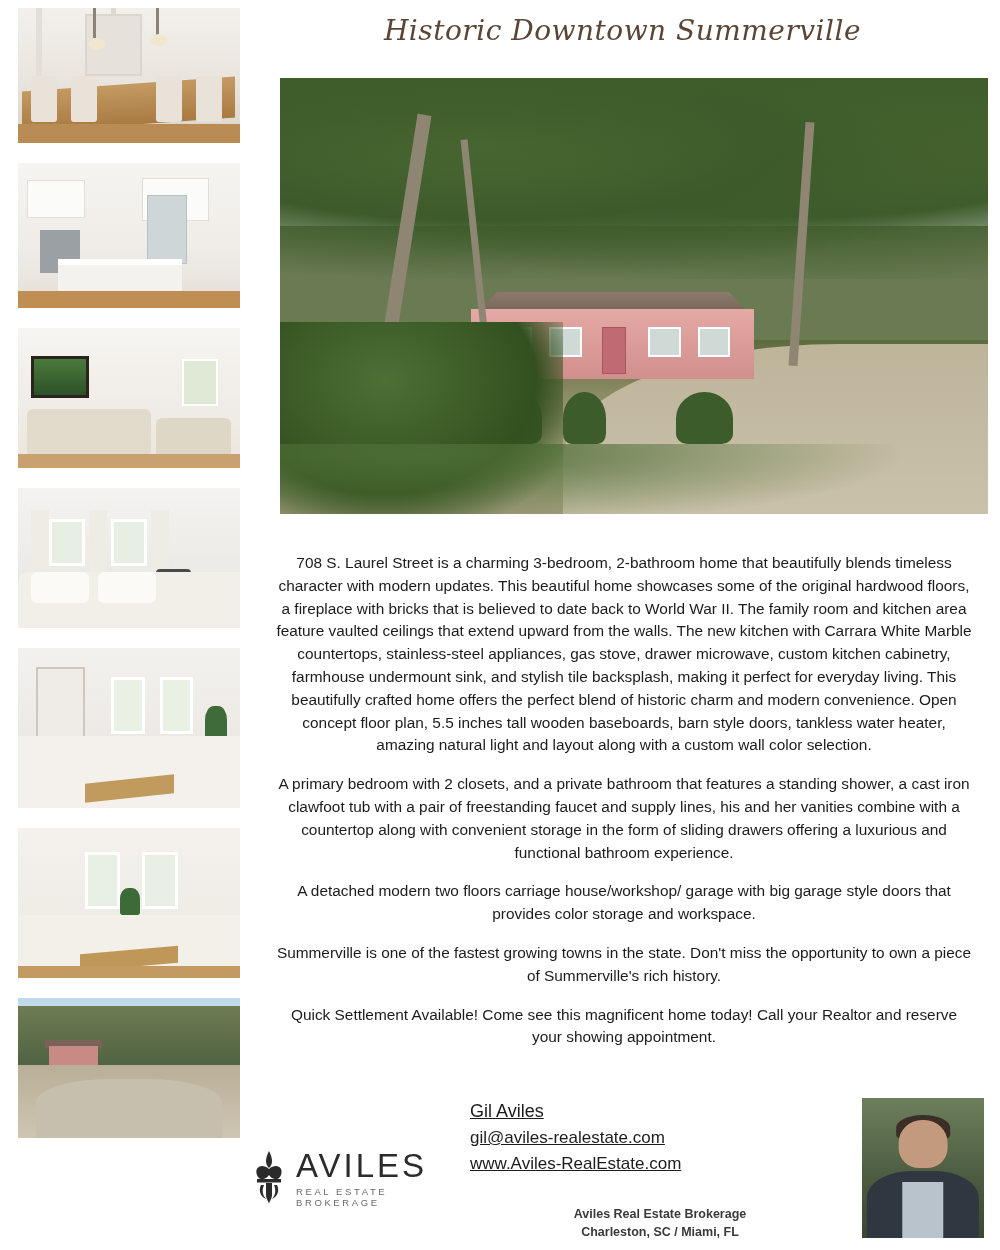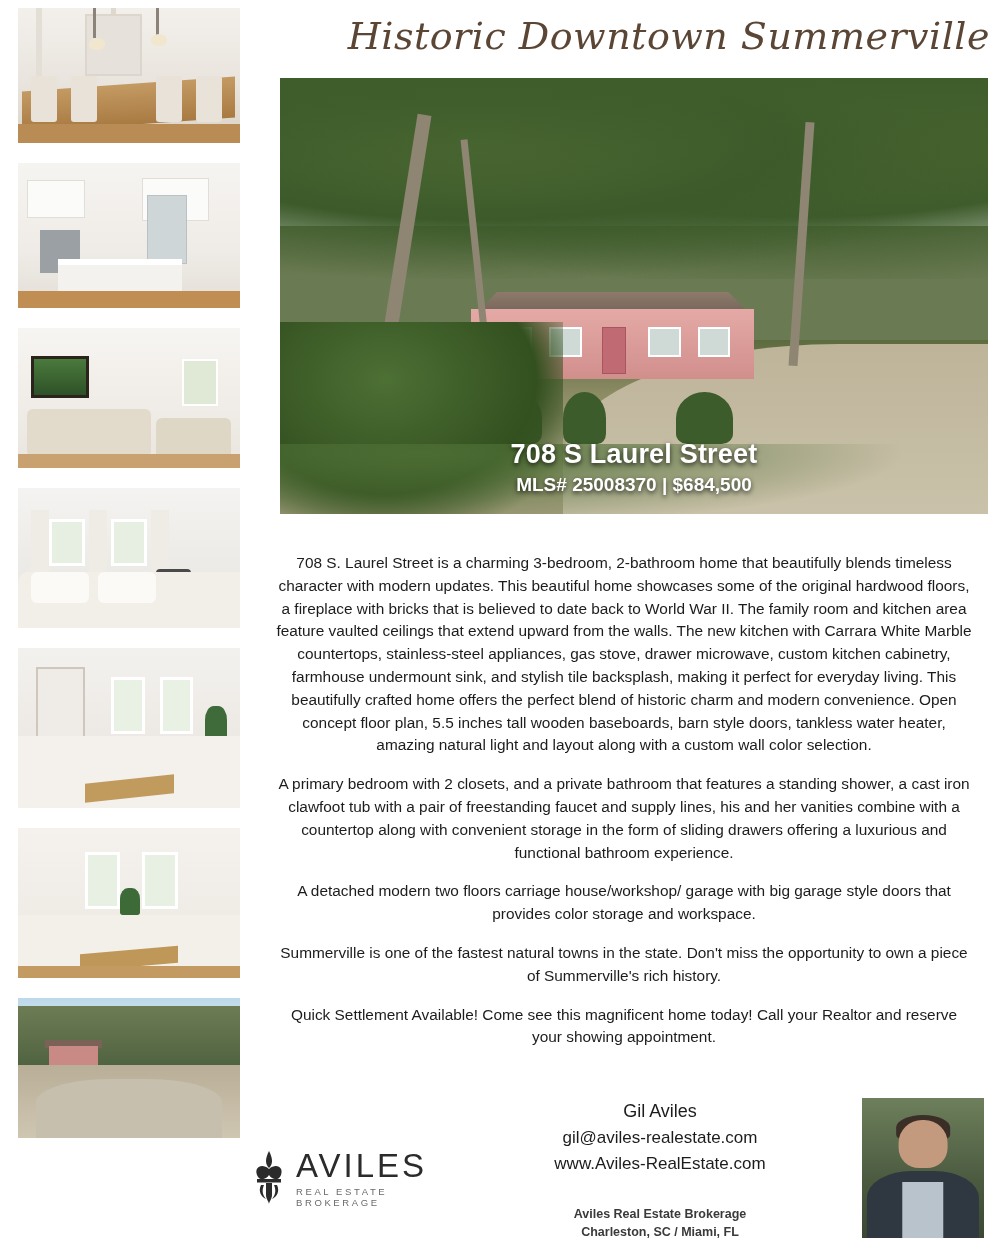--- a/index.html
+++ b/index.html
@@ -100,24 +100,24 @@
   .t7 .roof  { position:absolute; left:12%; top:30%; width:26%; height:6%; background:#7a6257; }
   .t7 .ground{ position:absolute; left:0; right:0; bottom:0; height:52%; background:linear-gradient(180deg,#b9ae97,#cfc6b2); }
   .t7 .drive { position:absolute; left:8%; bottom:0; width:84%; height:42%; background:#c7bfae; border-radius:40% 40% 0 0; }
 
   
   .headline {
     position: absolute;
     left: 255px;
     top: 14px;
     width: 735px;
-    text-align: right;
+    text-align: center;
     font-family: "DejaVu Serif", serif;
     font-style: italic;
-    font-size: 38px;
+    font-size: 28px;
     color: #5b4636;
     letter-spacing: 0.5px;
     white-space: nowrap;
   }
 
   
   .hero {
     position: absolute;
     left: 280px;
     top: 78px;
@@ -204,24 +204,25 @@
     letter-spacing: 2.6px;
     color: #6a6a6a;
     margin-top: 4px;
   }
 
   .contact {
     position: absolute;
     left: 470px;
     top: 1098px;
     width: 380px;
-    text-align: center;
+    text-align: left;
     color: #1c1c1c;
     font-size: 17px;
     line-height: 1.5;
+    text-decoration: underline;
   }
   .contact .agent { font-size: 18px; }
   .brokerage {
     position: absolute;
     left: 470px;
     top: 1205px;
     width: 380px;
     text-align: center;
     font-size: 12.5px;
     color: #3a3a3a;
@@ -346,31 +347,27 @@
     <div class="win" style="left:52%"></div>
     <div class="win" style="left:59%"></div>
     <div class="shrub" style="left:30%; width:7%"></div>
     <div class="shrub" style="left:40%; width:6%"></div>
     <div class="shrub" style="left:56%; width:8%"></div>
     <div class="trunk" style="left:16%; top:8%; width:14px; height:72%; transform:rotate(9deg);"></div>
     <div class="trunk" style="left:27%; top:14%; width:7px; height:46%; transform:rotate(-6deg);"></div>
     <div class="trunk" style="left:73%; top:10%; width:9px; height:56%; transform:rotate(4deg);"></div>
     <div class="bush-l"></div>
     <div class="bush-b"></div>
-    <div class="hero-caption">
-      <div class="addr">708 S Laurel Street</div>
-      <div class="mls">MLS# 25008370 | $684,500</div>
-    </div>
   </div>
 
   <div class="desc">
     <p>708 S. Laurel Street is a charming 3-bedroom, 2-bathroom home that beautifully blends timeless character with modern updates. This beautiful home showcases some of the original hardwood floors, a fireplace with bricks that is believed to date back to World War II. The family room and kitchen area feature vaulted ceilings that extend upward from the walls. The new kitchen with Carrara White Marble countertops, stainless-steel appliances, gas stove, drawer microwave, custom kitchen cabinetry, farmhouse undermount sink, and stylish tile backsplash, making it perfect for everyday living. This beautifully crafted home offers the perfect blend of historic charm and modern convenience. Open concept floor plan, 5.5 inches tall wooden baseboards, barn style doors, tankless water heater, amazing natural light and layout along with a custom wall color selection.</p>
     <p>A primary bedroom with 2 closets, and a private bathroom that features a standing shower, a cast iron clawfoot tub with a pair of freestanding faucet and supply lines, his and her vanities combine with a countertop along with convenient storage in the form of sliding drawers offering a luxurious and functional bathroom experience.</p>
     <p>A detached modern two floors carriage house/workshop/ garage with big garage style doors that provides color storage and workspace.</p>
-    <p>Summerville is one of the fastest natural towns in the state. Don't miss the opportunity to own a piece of Summerville's rich history.</p>
+    <p>Summerville is one of the fastest growing towns in the state. Don't miss the opportunity to own a piece of Summerville's rich history.</p>
     <p>Quick Settlement Available! Come see this magnificent home today! Call your Realtor and reserve your showing appointment.</p>
   </div>
 
   <div class="logo-block">
     <span class="fleur">
       <svg viewBox="0 0 34 58" width="34" height="58">
         <path d="M17 2 C13 10 13 15 17 19 C21 15 21 10 17 2 Z" fill="#2b2b2b"></path>
         <path d="M17 20 C10 14 2 18 5 26 C7 32 14 31 17 26 Z" fill="#2b2b2b"></path>
         <path d="M17 20 C24 14 32 18 29 26 C27 32 20 31 17 26 Z" fill="#2b2b2b"></path>
         <rect x="5" y="30" width="24" height="3.5" fill="#2b2b2b"></rect>

